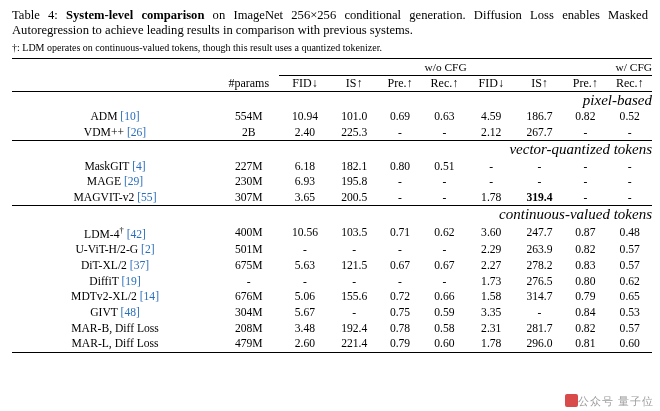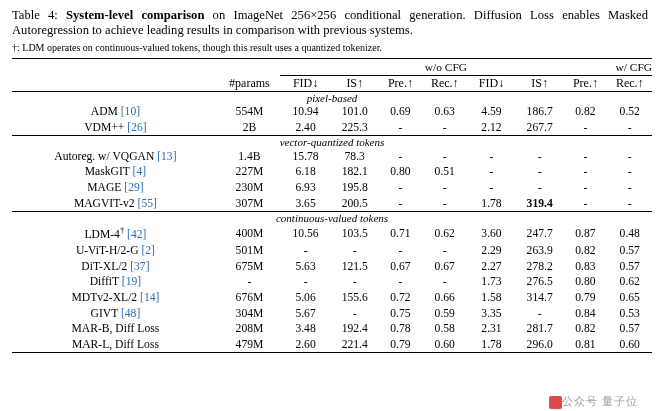--- a/index.html
+++ b/index.html
@@ -22,31 +22,31 @@
 
   tr.headrow td{font-size:11.4px;padding:2px 0 2px 0;}
   .grp{text-align:right;font-size:11.4px;padding-bottom:1px;}
   .grp-rule{border-bottom:1px solid #000;}
   .colhead{text-align:center;font-size:12px;padding:1px 0 2px 0;}
   .colhead.left{text-align:left;}
 
   td.name{text-align:center;padding-left:12px;white-space:nowrap;}
   td.num{text-align:center;white-space:nowrap;}
   td.params{text-align:center;white-space:nowrap;}
-  .sect{font-style:italic;text-align:center;padding:2px 0 1px 2px;font-size:11px;}
+  .sect{font-style:italic;text-align:right;padding:2px 0 1px 2px;font-size:15px;}
   .cite{color:#2a6ebb;}
   .bold{font-weight:bold;}
   .dag{font-size:8.5px;vertical-align:super;}
   tr.row td{padding:1.35px 0;}
 
   .watermark{
-    position:absolute;right:22px;bottom:2px;
+    position:absolute;right:6px;bottom:2px;
     font-family:"Liberation Sans", sans-serif;
     font-size:11px;color:#9b9b9b;letter-spacing:1px;
-    display:flex;align-items:flex-end;gap:0;
+    display:flex;align-items:flex-start;gap:0;
   }
   .wm-logo{
     width:13px;height:13px;background:#d94b4b;border-radius:2px;
     display:inline-block;
   }
 </style>
 </head>
 <body>
 
 <div class="page">
@@ -117,32 +117,20 @@
           <td class="num">-</td>
           <td class="num">2.12</td>
           <td class="num">267.7</td>
           <td class="num">-</td>
           <td class="num">-</td>
         </tr>
         <tr>
           <td class="sect hline" colspan="10">vector-quantized tokens</td>
         </tr>
         <tr class="row">
-          <td class="name"><span>Autoreg. w/ VQGAN </span><span class="cite">[13]</span></td>
-          <td class="params">1.4B</td>
-          <td class="num">15.78</td>
-          <td class="num">78.3</td>
-          <td class="num">-</td>
-          <td class="num">-</td>
-          <td class="num">-</td>
-          <td class="num">-</td>
-          <td class="num">-</td>
-          <td class="num">-</td>
-        </tr>
-        <tr class="row">
           <td class="name"><span>MaskGIT </span><span class="cite">[4]</span></td>
           <td class="params">227M</td>
           <td class="num">6.18</td>
           <td class="num">182.1</td>
           <td class="num">0.80</td>
           <td class="num">0.51</td>
           <td class="num">-</td>
           <td class="num">-</td>
           <td class="num">-</td>
           <td class="num">-</td>

